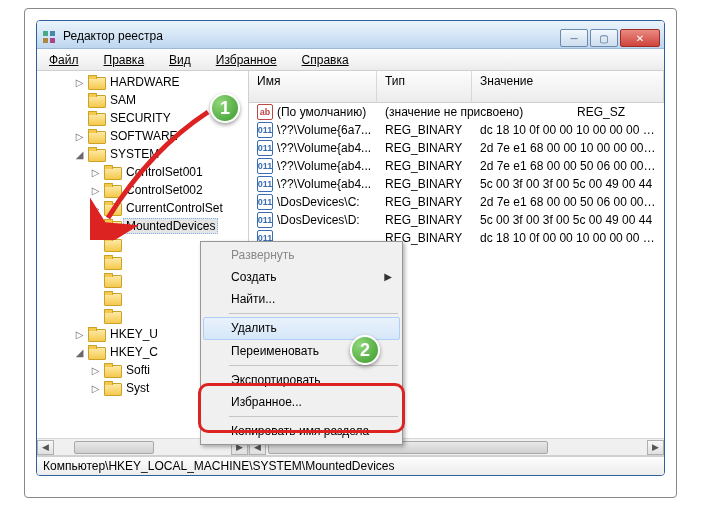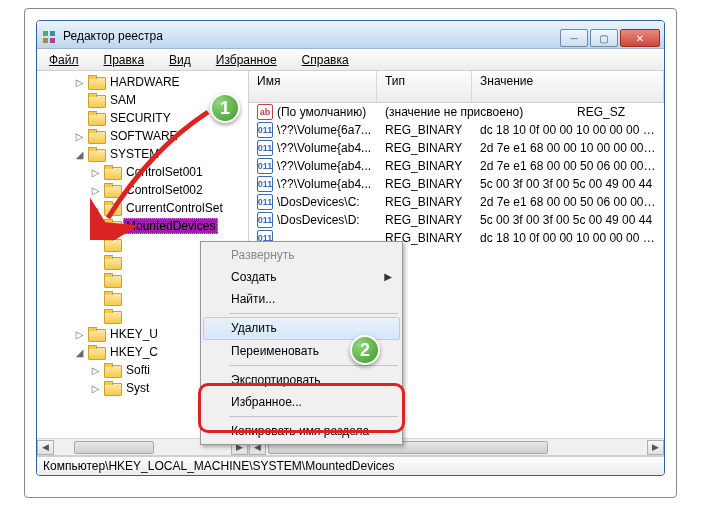--- a/index.html
+++ b/index.html
@@ -18,21 +18,21 @@
 .content{flex:1;display:flex;border-bottom:1px solid #d0d0d0;min-height:0}
 .tree-pane{width:212px;border-right:1px solid #d0d0d0;overflow:hidden;position:relative;background:#fff}
 .tree{padding:2px 0 2px 4px}
 .tree-row{display:flex;align-items:center;height:18px;white-space:nowrap}
 .indent{display:inline-block}
 .expander{width:13px;height:13px;display:inline-flex;align-items:center;justify-content:center;color:#6a6a6a;font-size:10px;margin-right:2px}
 .folder{width:16px;height:14px;margin-right:3px;position:relative}
 .folder::before{content:"";position:absolute;top:2px;left:0;width:16px;height:11px;background:linear-gradient(to bottom,#fde9a8,#f5c94b);border:1px solid #c9a227;border-radius:1px}
 .folder::after{content:"";position:absolute;top:0;left:0;width:7px;height:3px;background:#f5c94b;border:1px solid #c9a227;border-bottom:none;border-radius:1px 1px 0 0}
 .tree-label{padding:1px 3px}
-.tree-label.sel{background:#a21caf;border:1px dotted #7eb4ea;padding:0 2px}
+.tree-label.sel{background:#e5e5e5;border:1px dotted #7eb4ea;padding:0 2px}
 .list-pane{flex:1;display:flex;flex-direction:column;overflow:hidden}
 .list-header{height:32px;background:linear-gradient(to bottom,#fdfdfd,#ececec);border-bottom:1px solid #d0d0d0;display:flex}
 .list-header .col{padding:3px 8px;border-right:1px solid #d8d8d8}
 .col-name{width:128px}
 .col-type{width:95px}
 .col-val{flex:1}
 .list-body{flex:1;overflow:hidden}
 .list-row{display:flex;height:18px;align-items:center}
 .list-row .cell{padding:1px 8px;overflow:hidden;text-overflow:ellipsis;white-space:nowrap}
 .val-icon{width:16px;height:16px;margin-right:4px;display:inline-flex;align-items:center;justify-content:center;font-size:9px;font-weight:bold;border:1px solid;border-radius:2px;flex-shrink:0}

